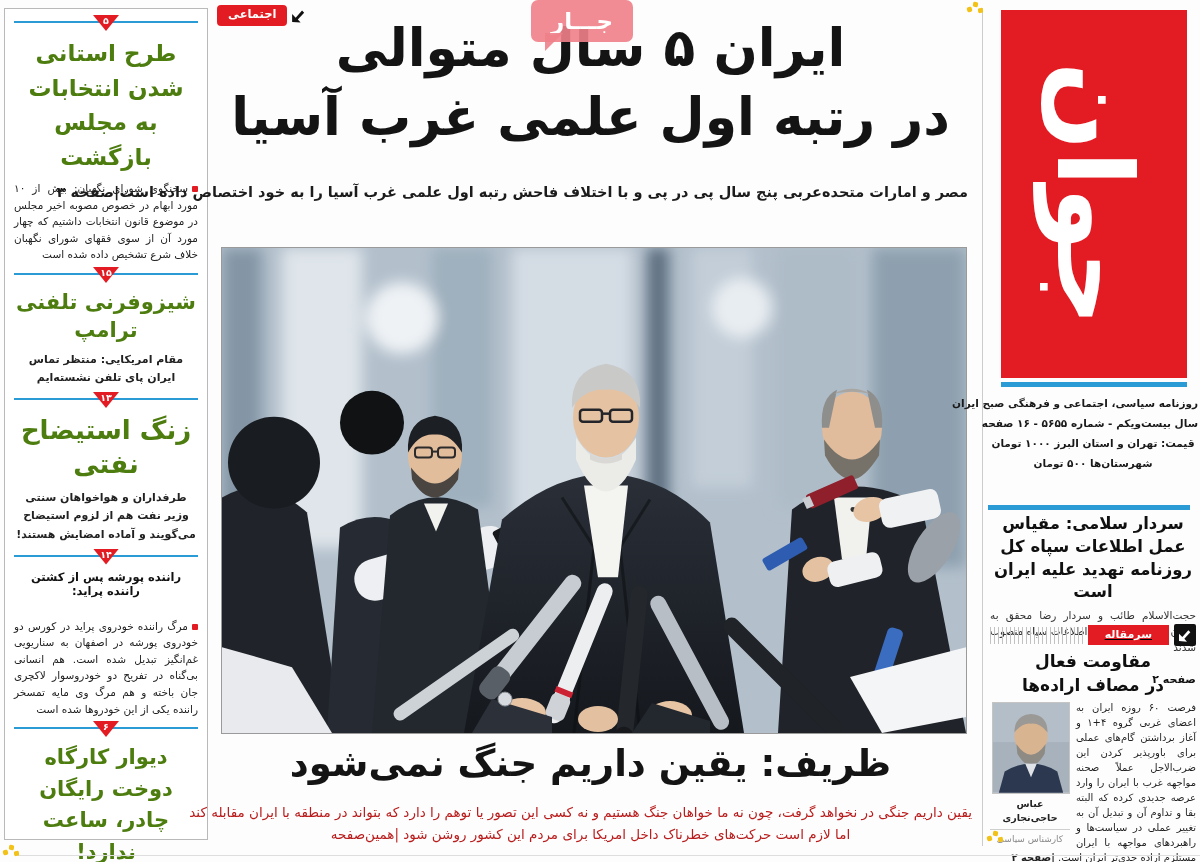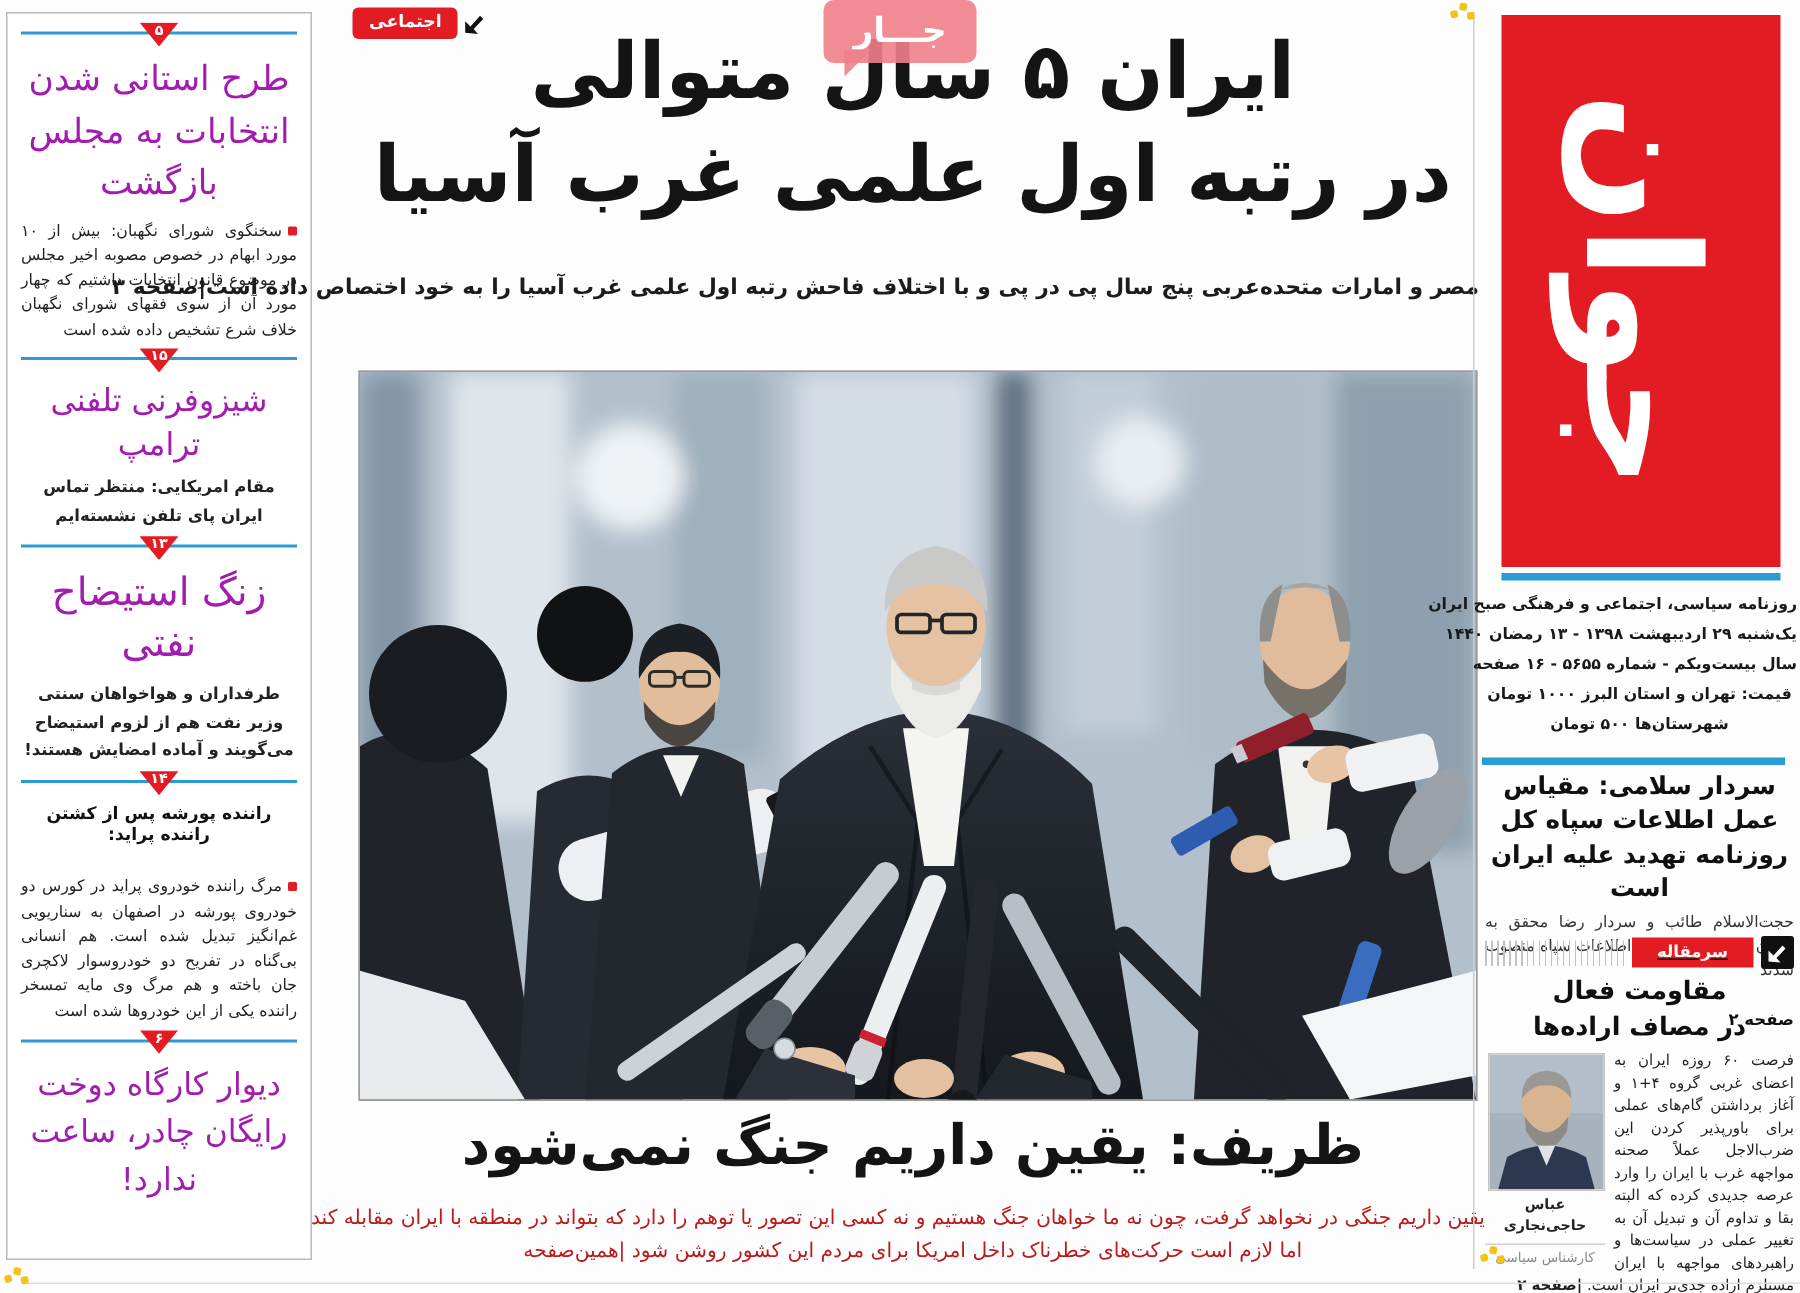--- a/index.html
+++ b/index.html
@@ -16,32 +16,32 @@
     overflow:hidden;margin:0 auto;
   }
   
   .sidebar{position:absolute;left:4px;top:8px;width:204px;height:832px;
     border:1px solid #b9b9b9;background:#fff;padding:2px 9px 4px;}
   .sb-div{position:relative;height:18px;margin:3px 0 4px;}
   .sb-line{position:absolute;left:0;right:0;top:7px;height:2px;background:var(--blue);}
   .sb-tri{position:absolute;left:50%;transform:translateX(-50%);top:1px;width:26px;height:16px;
     background:var(--red);clip-path:polygon(0 0,100% 0,50% 100%);
     color:#fff;font-size:9.5px;font-weight:bold;text-align:center;line-height:12px;}
-  .sb-h{font-weight:normal;color:#a21caf;text-align:center;}
+  .sb-h{font-weight:bold;color:#4d7c0f;text-align:center;}
   .h1a{font-size:23px;line-height:1.5;margin:2px 0 6px;}
   .h2a{font-size:21px;line-height:1.35;margin:4px 0 6px;}
   .h3a{font-size:26px;line-height:1.3;margin:5px 0 7px;}
   .h4a{font-size:21px;line-height:1.35;margin:0 0 6px;}
   .h5a{font-size:21px;line-height:1.5;margin:4px 0 5px;}
   .sb-kicker{font-size:11.5px;font-weight:bold;text-align:center;margin:2px 0 20px;color:#111;}
   .sb-body{font-size:10.5px;line-height:1.58;color:#222;text-align:justify;margin:4px 0 3px;}
   .sb-body.center{text-align:center;font-weight:bold;font-size:11px;line-height:1.7;}
   .bullet{display:inline-block;width:6px;height:6px;background:var(--red);margin-left:4px;border-radius:1px;}
   
-  .main{position:absolute;left:227px;top:0;width:763px;height:862px;}
+  .main{position:absolute;left:209px;top:0;width:763px;height:862px;}
   .section-tag-row{position:absolute;top:5px;left:8px;display:flex;align-items:center;gap:3px;z-index:4;}
   .lead-tag{background:var(--red);color:#fff;border-radius:4px;font-size:11.5px;font-weight:bold;
     padding:3px 11px 4px;line-height:1.2;}
   .tag-mark{width:17px;height:17px;display:block;}
   .watermark{position:absolute;top:0;left:322px;width:102px;height:42px;z-index:6;
     background:rgba(239,128,138,.9);border-radius:7px;display:flex;align-items:center;justify-content:center;
     color:#fff;font-size:23px;font-weight:bold;}
   .watermark::after{content:"";position:absolute;bottom:-9px;left:14px;
     border:9px solid transparent;border-top-color:rgba(239,128,138,.9);border-left-color:rgba(239,128,138,.9);}
   .lead-h{position:absolute;top:14px;left:0;right:0;text-align:center;
@@ -285,21 +285,20 @@
 
   <div class="rightcol">
 
     <div class="logo-box">
       <span class="logo-word">جوان</span>
     </div>
     <div class="logo-underline"></div>
 
     <div class="mast-info">
       <div>روزنامه سیاسی، اجتماعی و فرهنگی صبح ایران</div>
-      <div>یک‌شنبه ۲۹ اردیبهشت ۱۳۹۸ - ۱۳ رمضان ۱۴۴۰</div>
       <div>سال بیست‌ویکم - شماره ۵۶۵۵ - ۱۶ صفحه</div>
       <div>قیمت: تهران و استان البرز ۱۰۰۰ تومان</div>
       <div>شهرستان‌ها ۵۰۰ تومان</div>
     </div>
 
     <div class="blue-bar"></div>
 
     <div class="salami">
       <div class="sal-h">سردار سلامی: مقیاس عمل اطلاعات سپاه کل روزنامه تهدید علیه ایران است</div>
       <p class="sal-body">حجت‌الاسلام طائب و سردار رضا محقق به عنوان مسئول و جانشین اطلاعات سپاه منصوب شدند</p>

